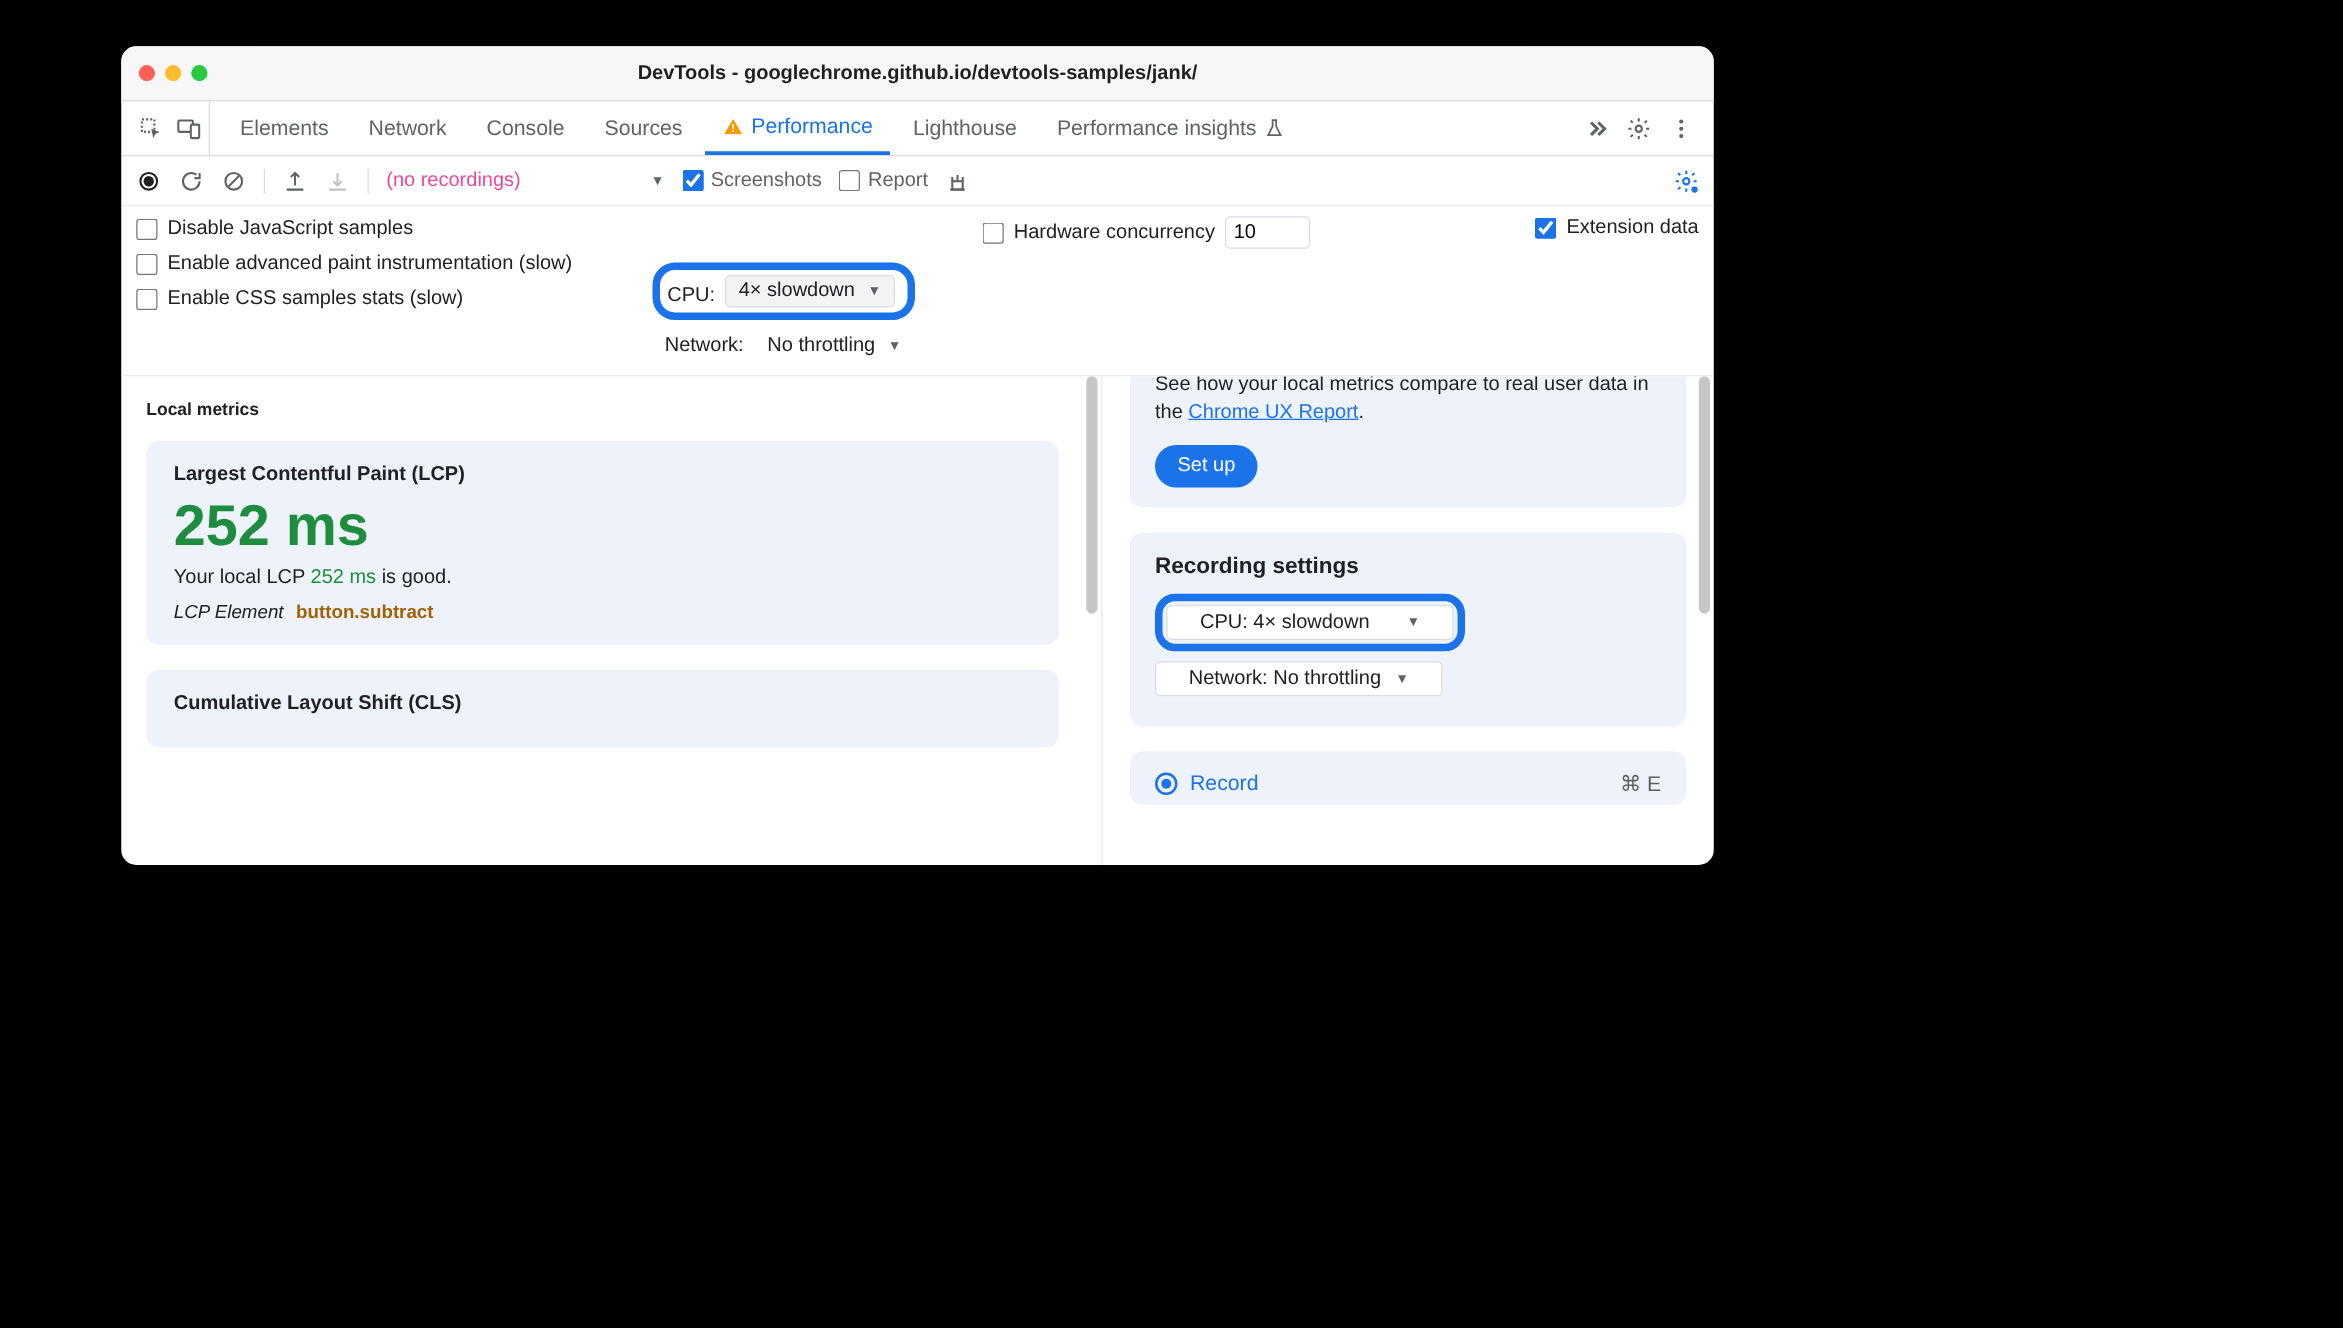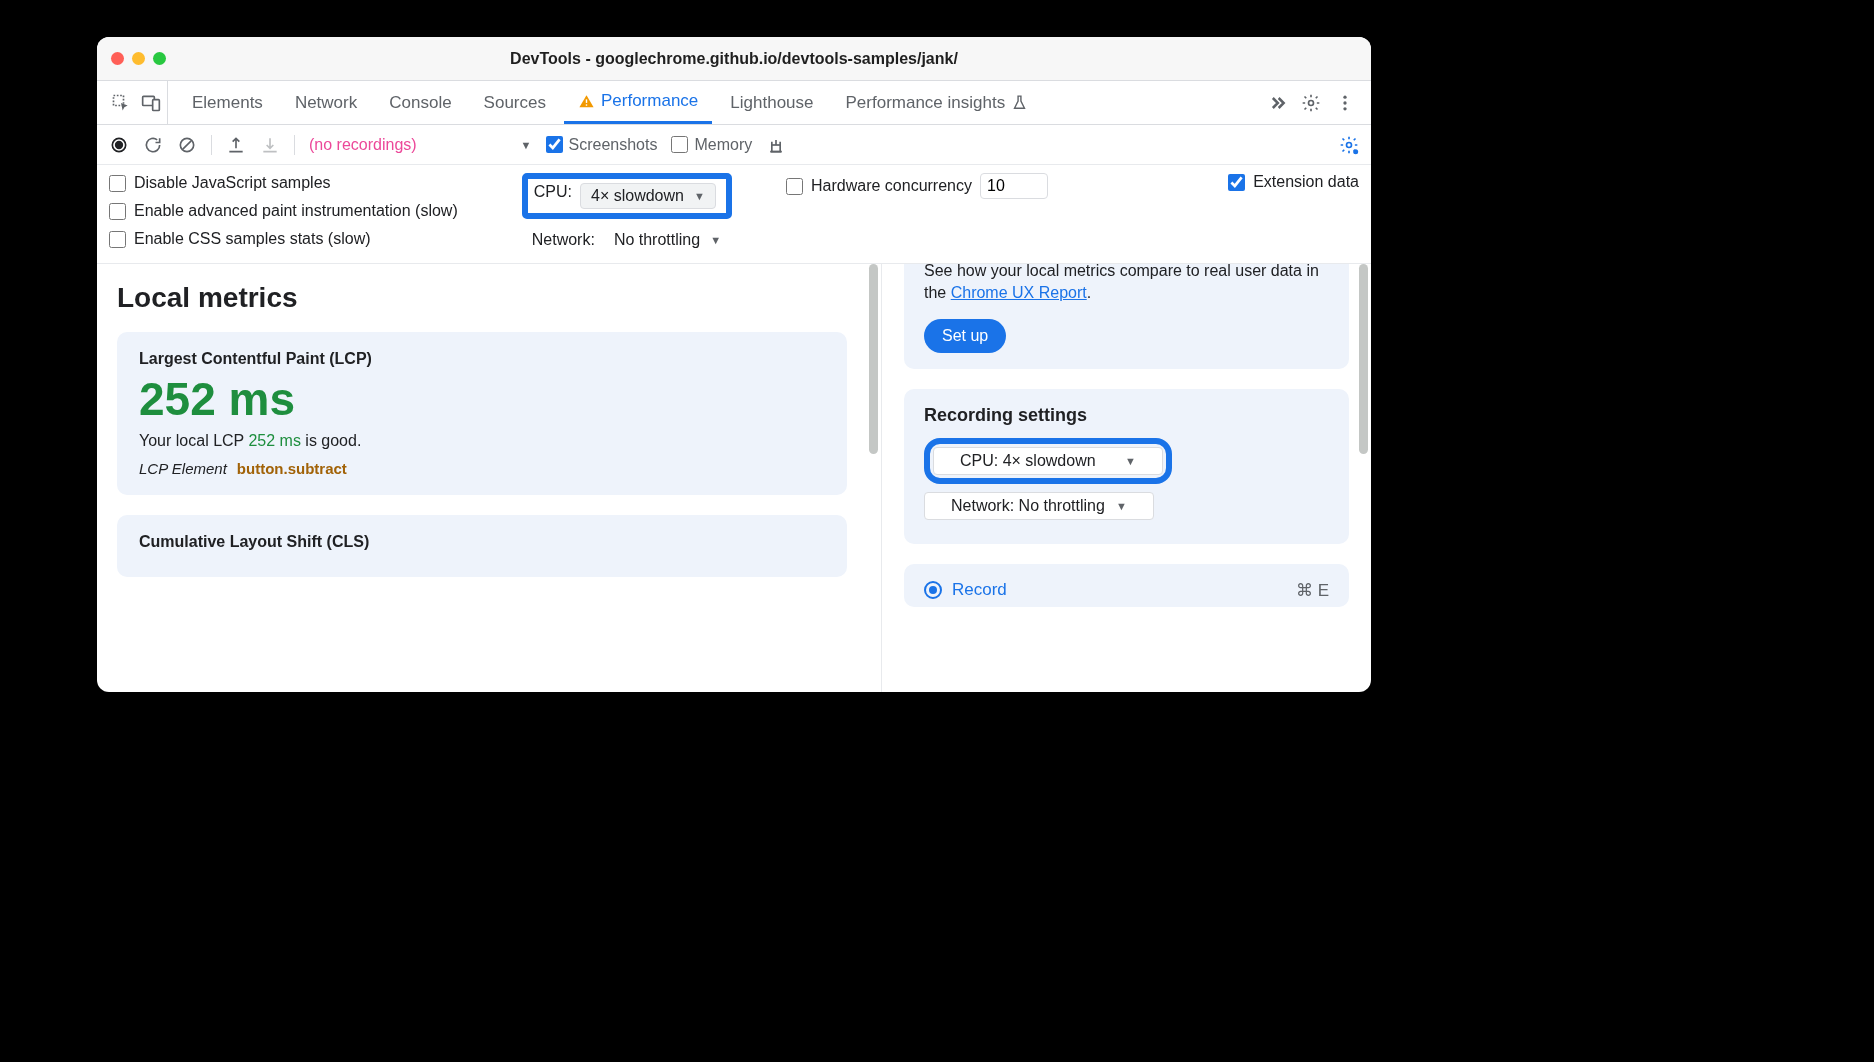--- a/index.html
+++ b/index.html
@@ -145,25 +145,26 @@
     border: 1px solid #dadce0;
     border-radius: 4px;
     padding: 3px 10px;
     font-size: 16px;
     color: #202124;
   }
   .select.plain { background: transparent; border-color: transparent; }
   .tri { font-size: 11px; color:#5f6368; }
   .ring {
     border: 6px solid #1a73e8;
-    border-radius: 5px;
+    border-radius: 18px;
     padding: 4px 6px;
     display: inline-flex;
-    align-items: flex-start;
+    align-items: flex-end;
     gap: 8px;
+    margin-top: 37px;
   }
   .num-input {
     width: 68px;
     border: 1px solid #dadce0;
     border-radius: 4px;
     padding: 3px 6px;
     font-size: 16px;
   }
 
   .content {
@@ -172,21 +173,21 @@
     overflow: hidden;
     position: relative;
   }
   .main {
     flex: 1;
     padding: 18px 20px;
     overflow: hidden;
     position: relative;
   }
   .main h2 {
-    font-size: 28px;
+    font-size: 14px;
     font-weight: 700;
     margin-bottom: 18px;
   }
   .card {
     background: #eef3fb;
     border-radius: 10px;
     padding: 18px 22px;
     margin-bottom: 20px;
   }
   .card h3 {
@@ -416,21 +417,21 @@
     <span class="no-record">
       <span>(no recordings)</span>
     </span>
     <span class="tri" style="margin-left:90px">▼</span>
     <label class="cbx">
       <input type="checkbox" checked="" style="">
       <span>Screenshots</span>
     </label>
     <label class="cbx">
       <input type="checkbox" style="">
-      <span>Memory</span>
+      <span>Report</span>
     </label>
     <span>
       <svg class="ic" viewBox="0 0 24 24" fill="none" stroke="#5f6368" stroke-width="2">
         <rect x="7" y="12" width="10" height="8"></rect>
           <path d="M7 12 V8 M12 12 V6 M17 12 V8 M5 20 H19"></path>
       </svg>
     </span>
     <span style="margin-left:auto">
       <svg class="ic gear-blue" viewBox="0 0 24 24" fill="none" stroke="currentColor" stroke-width="2">
         <circle cx="12" cy="12" r="3"></circle>

